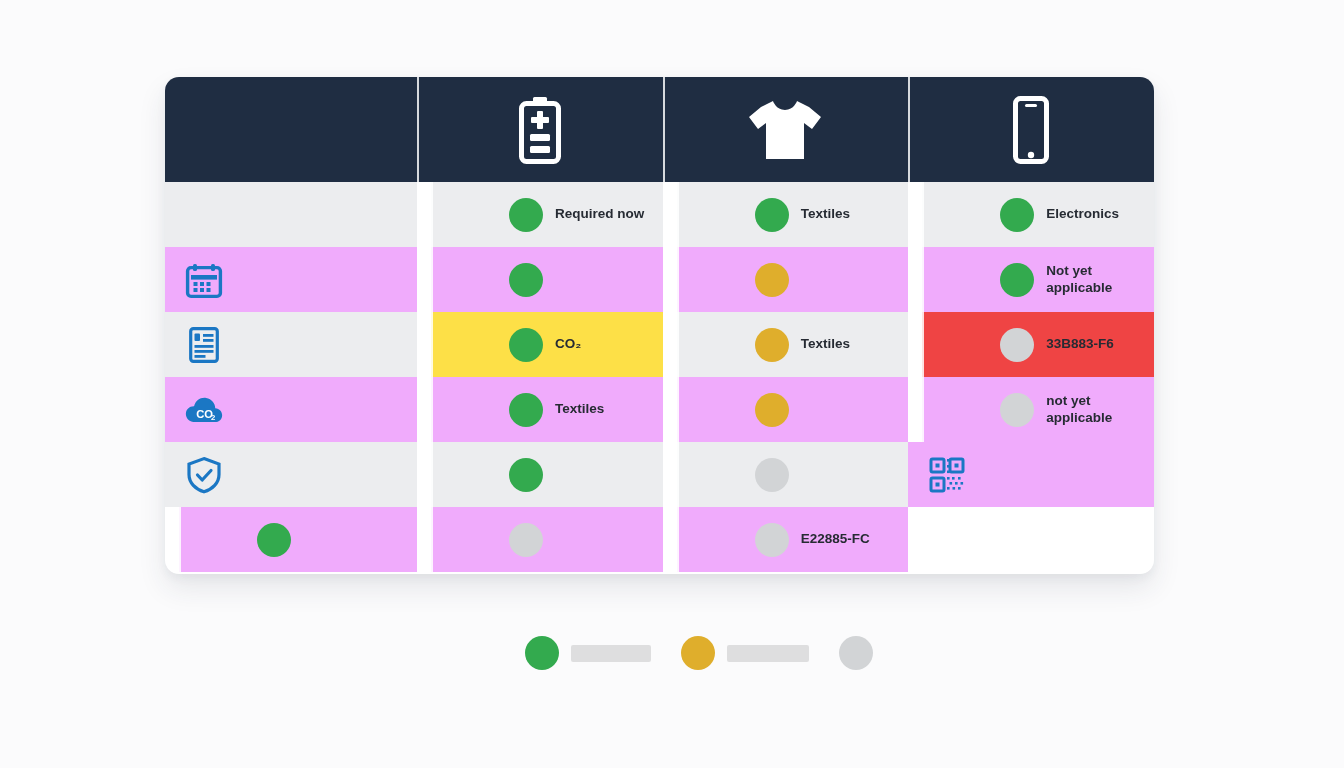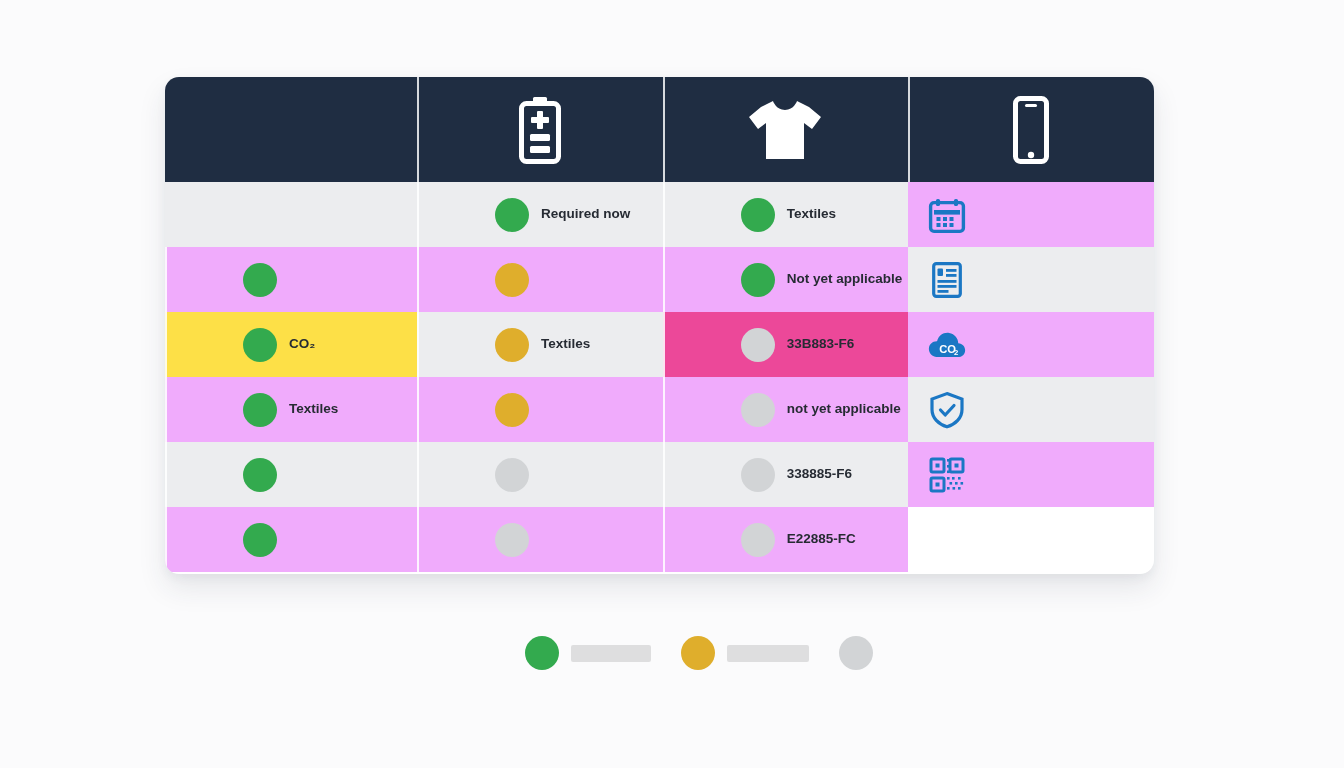--- a/index.html
+++ b/index.html
@@ -72,20 +72,21 @@
     bottom: 0;
     width: 2px;
     background: rgba(255, 255, 255, 0.85);
   }
 
   .cell.label-cell {
     padding-left: 20px;
   }
   .cell.status-cell {
     padding-left: 78px;
+    margin-left: 14px;
   }
 
   .dot {
     width: 34px;
     height: 34px;
     border-radius: 50%;
     flex: 0 0 auto;
     margin-right: 12px;
   }
   .dot.green  { background: #33aa4e; }
@@ -167,20 +168,24 @@
     </div>
 
     <div class="cell label-cell row-odd-cell" style="background:#ecedef"></div>
     <div class="cell status-cell divider" style="background:#ecedef">
       <span class="dot green"></span>
       <span class="status-text">Required now</span>
     </div>
     <div class="cell status-cell divider" style="background:#ecedef">
       <span class="dot green"></span>
       <span class="status-text">Textiles</span>
+    </div>
+    <div class="cell status-cell divider" style="background:#ecedef">
+      <span class="dot green"></span>
+      <span class="status-text">Electronics</span>
     </div>
 
     <div class="cell label-cell">
       <span>
         <svg class="row-icon" viewBox="0 0 38 38" fill="none">
           <rect x="8" y="3" width="4" height="7" rx="1.6" fill="#1b77c4"></rect>
           <rect x="26" y="3" width="4" height="7" rx="1.6" fill="#1b77c4"></rect>
           <rect x="2.6" y="6.6" width="32.8" height="28.8" rx="3.4" stroke="#1b77c4" stroke-width="3.4" fill="none"></rect>
           <rect x="6" y="14" width="26" height="4.6" fill="#1b77c4"></rect>
           <rect x="8.5" y="21" width="4" height="4" fill="#1b77c4"></rect>
@@ -219,21 +224,21 @@
       </span>
     </div>
     <div class="cell status-cell divider" style="background:#fde047">
       <span class="dot green"></span>
       <span class="status-text">CO₂</span>
     </div>
     <div class="cell status-cell divider" style="background:#ecedef">
       <span class="dot amber"></span>
       <span class="status-text">Textiles</span>
     </div>
-    <div class="cell status-cell divider" style="background:#ec4899">
+    <div class="cell status-cell divider" style="background:#ef4444">
       <span class="dot grey"></span>
       <span class="status-text">33B883-F6</span>
     </div>
 
     <div class="cell label-cell">
       <span>
         <svg class="row-icon" viewBox="0 0 44 34" fill="none">
           <path d="M12 31 C5 31 1 26.5 1 21.5 C1 16.5 5.5 12.5 10.5 12.8
                    C12 6 18 2 24.5 3 C31 4 35 9.5 35 15 C40 15.3 43 19 43 23
                    C43 27.5 39.5 31 34.5 31 Z" fill="#1b77c4"></path>
@@ -264,24 +269,20 @@
         </svg>
       </span>
     </div>
     <div class="cell status-cell divider" style="background:#ecedef">
       <span class="dot green"></span>
       <span class="status-text"></span>
     </div>
     <div class="cell status-cell divider" style="background:#ecedef">
       <span class="dot grey"></span>
       <span class="status-text"></span>
-    </div>
-    <div class="cell status-cell divider" style="background:#ecedef">
-      <span class="dot grey"></span>
-      <span class="status-text">338885-F6</span>
     </div>
 
     <div class="cell label-cell">
       <span>
         <svg class="row-icon" viewBox="0 0 38 38" fill="none">
           <rect x="3" y="3" width="13" height="13" rx="1.5" stroke="#1b77c4" stroke-width="3" fill="none"></rect>
           <rect x="7.5" y="7.5" width="4" height="4" fill="#1b77c4"></rect>
           <rect x="22" y="3" width="13" height="13" rx="1.5" stroke="#1b77c4" stroke-width="3" fill="none"></rect>
           <rect x="26.5" y="7.5" width="4" height="4" fill="#1b77c4"></rect>
           <rect x="3" y="22" width="13" height="13" rx="1.5" stroke="#1b77c4" stroke-width="3" fill="none"></rect>

